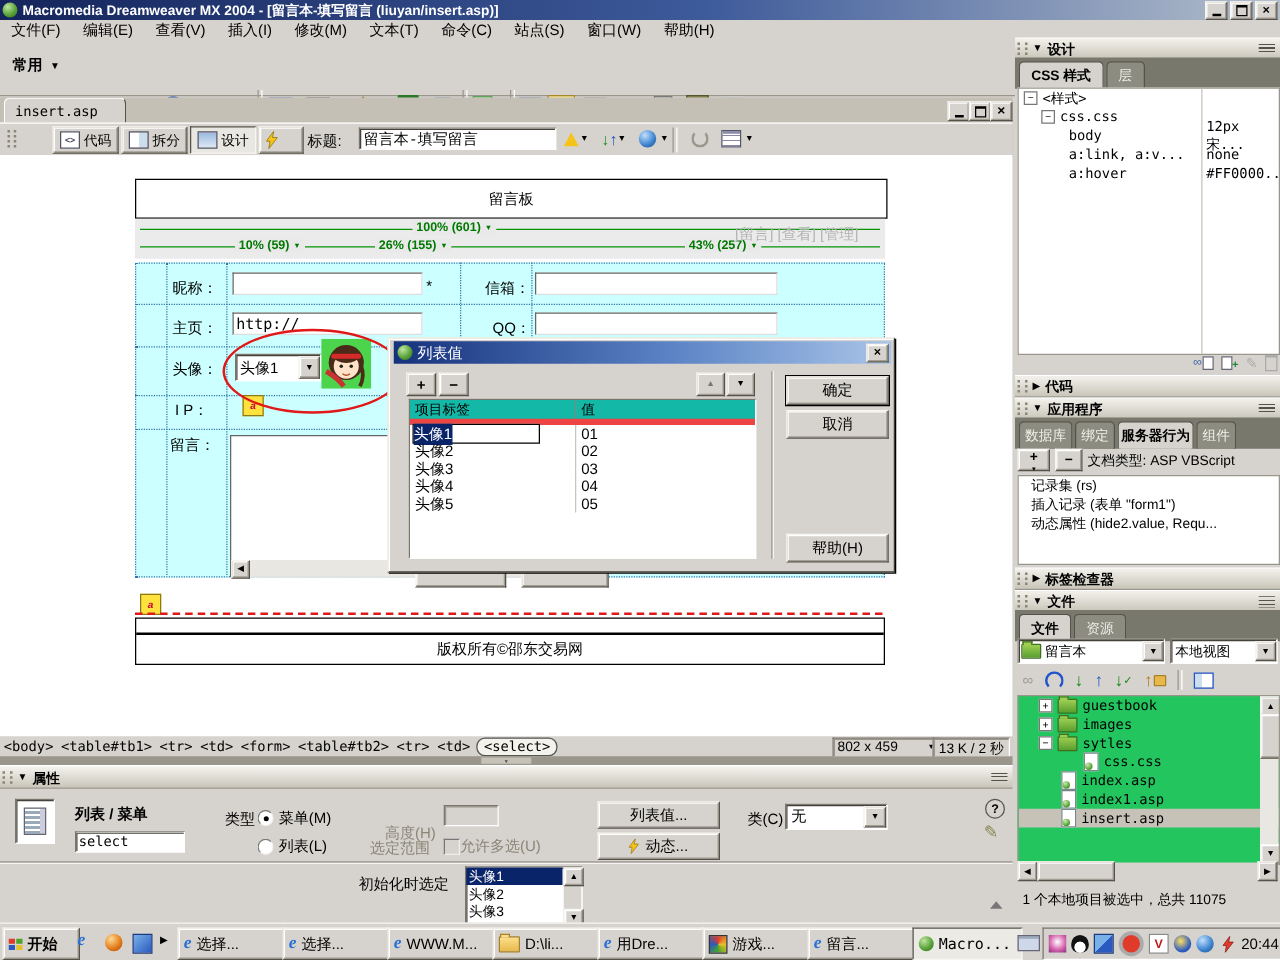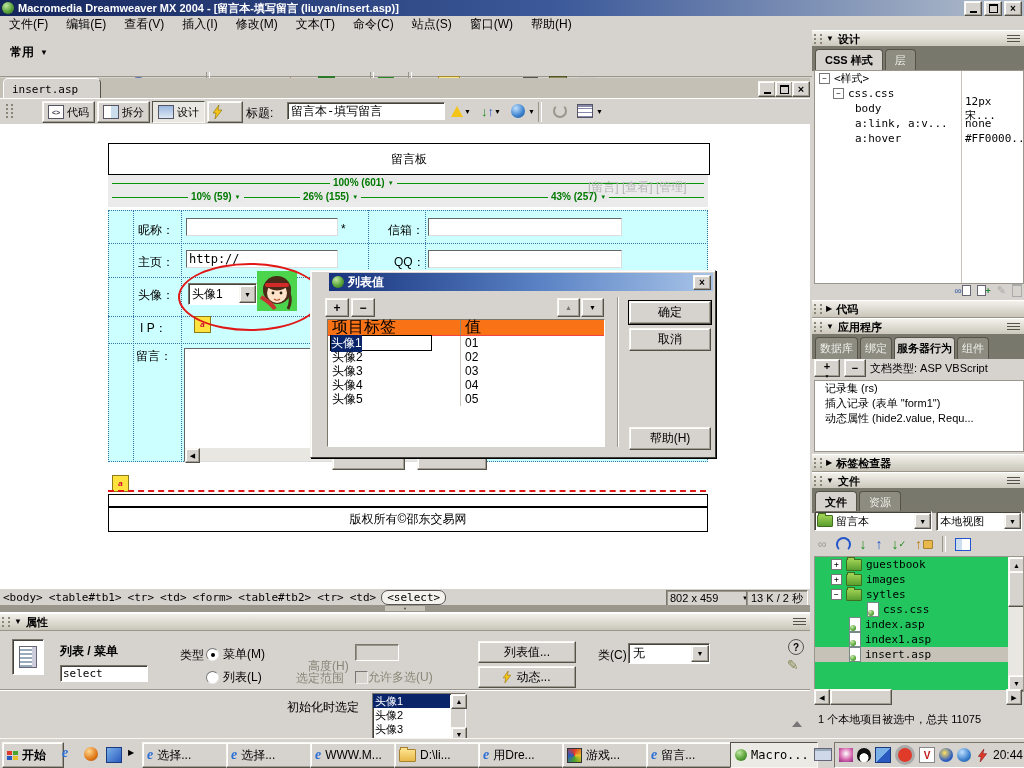--- a/index.html
+++ b/index.html
@@ -83,24 +83,24 @@
   .cyan{position:absolute;background:#ccffff;border:1px dotted #3377aa}
   .dotv{position:absolute;width:0;border-left:1px dotted #3377aa}
   .doth{position:absolute;height:0;border-top:1px dotted #3377aa}
   .flab{position:absolute;font-size:12px}
   .fin{position:absolute;background:#fff;border:1px solid;border-color:#666 #ddd #ddd #666;font-size:12px;font-family:"DejaVu Sans Mono",monospace;padding:0 2px;display:flex;align-items:center}
   .aspico{position:absolute;width:15px;height:15px;background:#ffe23e;border:1px solid #8a7a1a;display:grid;place-items:center;font-size:8px;font-weight:bold;color:#c03;font-style:italic}
   .aspico::before{content:"a"}
   
   .dlg{position:absolute;left:310px;top:146px;width:404px;height:186px;background:#d6d3ce;
     border:1px solid;border-color:#f8f6f0 #403d36 #403d36 #f8f6f0;box-shadow:1px 1px 0 #000,inset 1px 1px 0 #fff;z-index:10}
-  .dlgtitle{position:absolute;left:18px;top:2px;right:2px;height:18px;
-    background:linear-gradient(90deg,#16327c,#5a82c4 55%,#a8c4e8);display:flex;align-items:center;color:#fff;font-weight:bold;font-size:12px;gap:4px;padding-left:3px}
+  .dlgtitle{position:absolute;left:4px;top:2px;right:2px;height:18px;
+    background:linear-gradient(90deg,#16327c,#5a82c4 55%,#a8c4e8);display:flex;align-items:center;color:#fff;font-weight:normal;font-size:12px;gap:4px;padding-left:3px}
   .dlg-table{position:absolute;left:16px;top:48px;width:276px;height:126px;background:#fff;border:1px solid;border-color:#7a766c #fff #fff #7a766c}
-  .dlg-hrow{display:flex;height:15px;background:#f97316;border-bottom:1px solid #ef4444;font-size:16px}
+  .dlg-hrow{display:flex;height:15px;background:#14b8a6;border-bottom:5px solid #ef4444;font-size:11px}
   .dlg-hcell{padding:0 4px;border-right:1px solid #8a867c;display:flex;align-items:center}
   .dlg-row{display:flex;height:14px;font-size:12px}
   .dlg-c1{width:128px;padding-left:4px;display:flex;align-items:center}
   .dlg-c2{flex:1;padding-left:4px;display:flex;align-items:center;border-left:1px solid #c8c4ba}
   .editcell{background:#fff;border:1px solid #000;height:14px;width:100px;display:flex;align-items:center;margin-left:-2px}
   .selblue{background:#0a246a;color:#fff}
   .dbtn{position:absolute;width:80px;height:21px;font-size:12px}
   
   .dock{left:812px;top:30px;width:212px;height:705px;background:#d6d3ce}
   .phead{position:absolute;left:0;width:212px;height:16px;display:flex;align-items:center;gap:4px;

